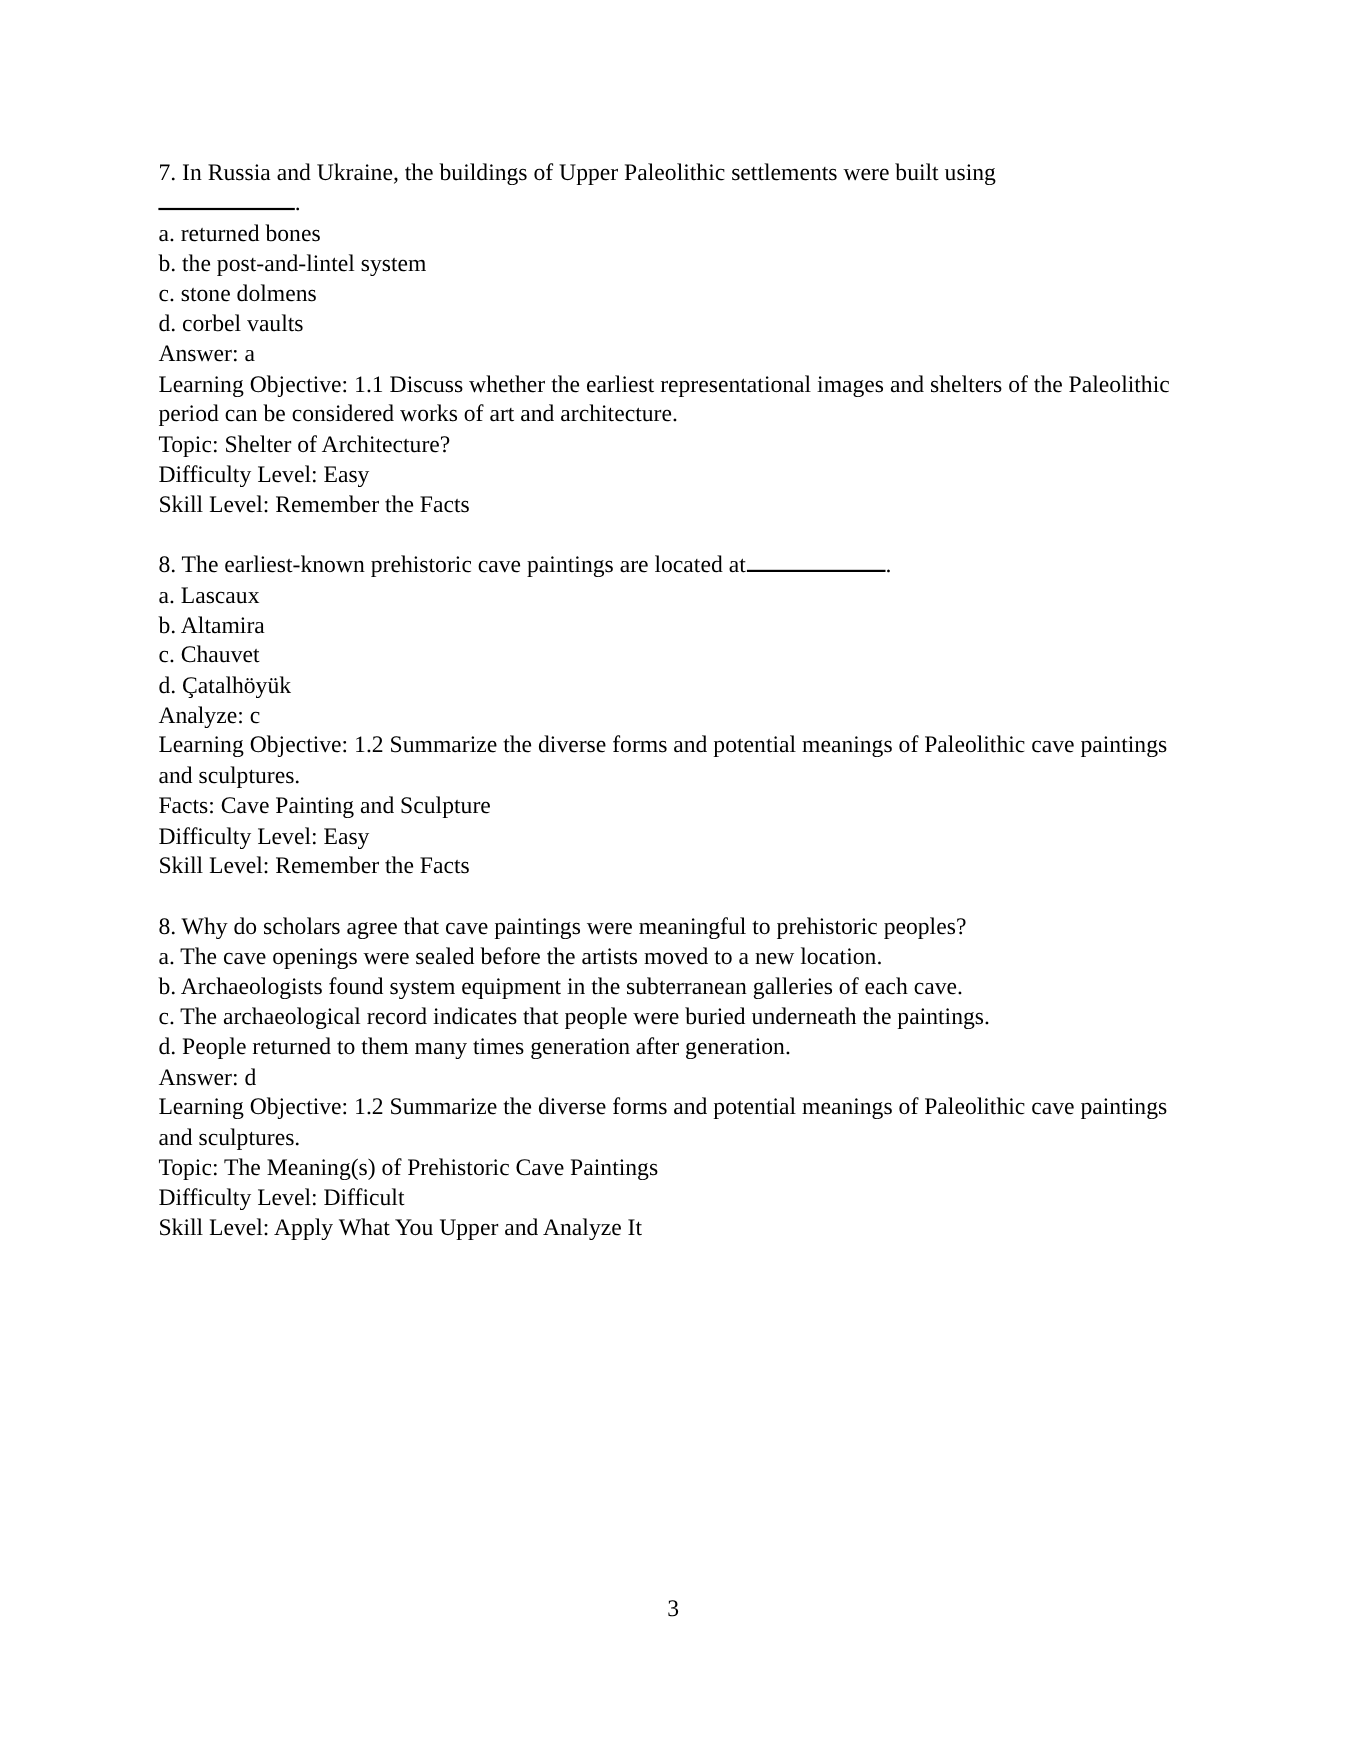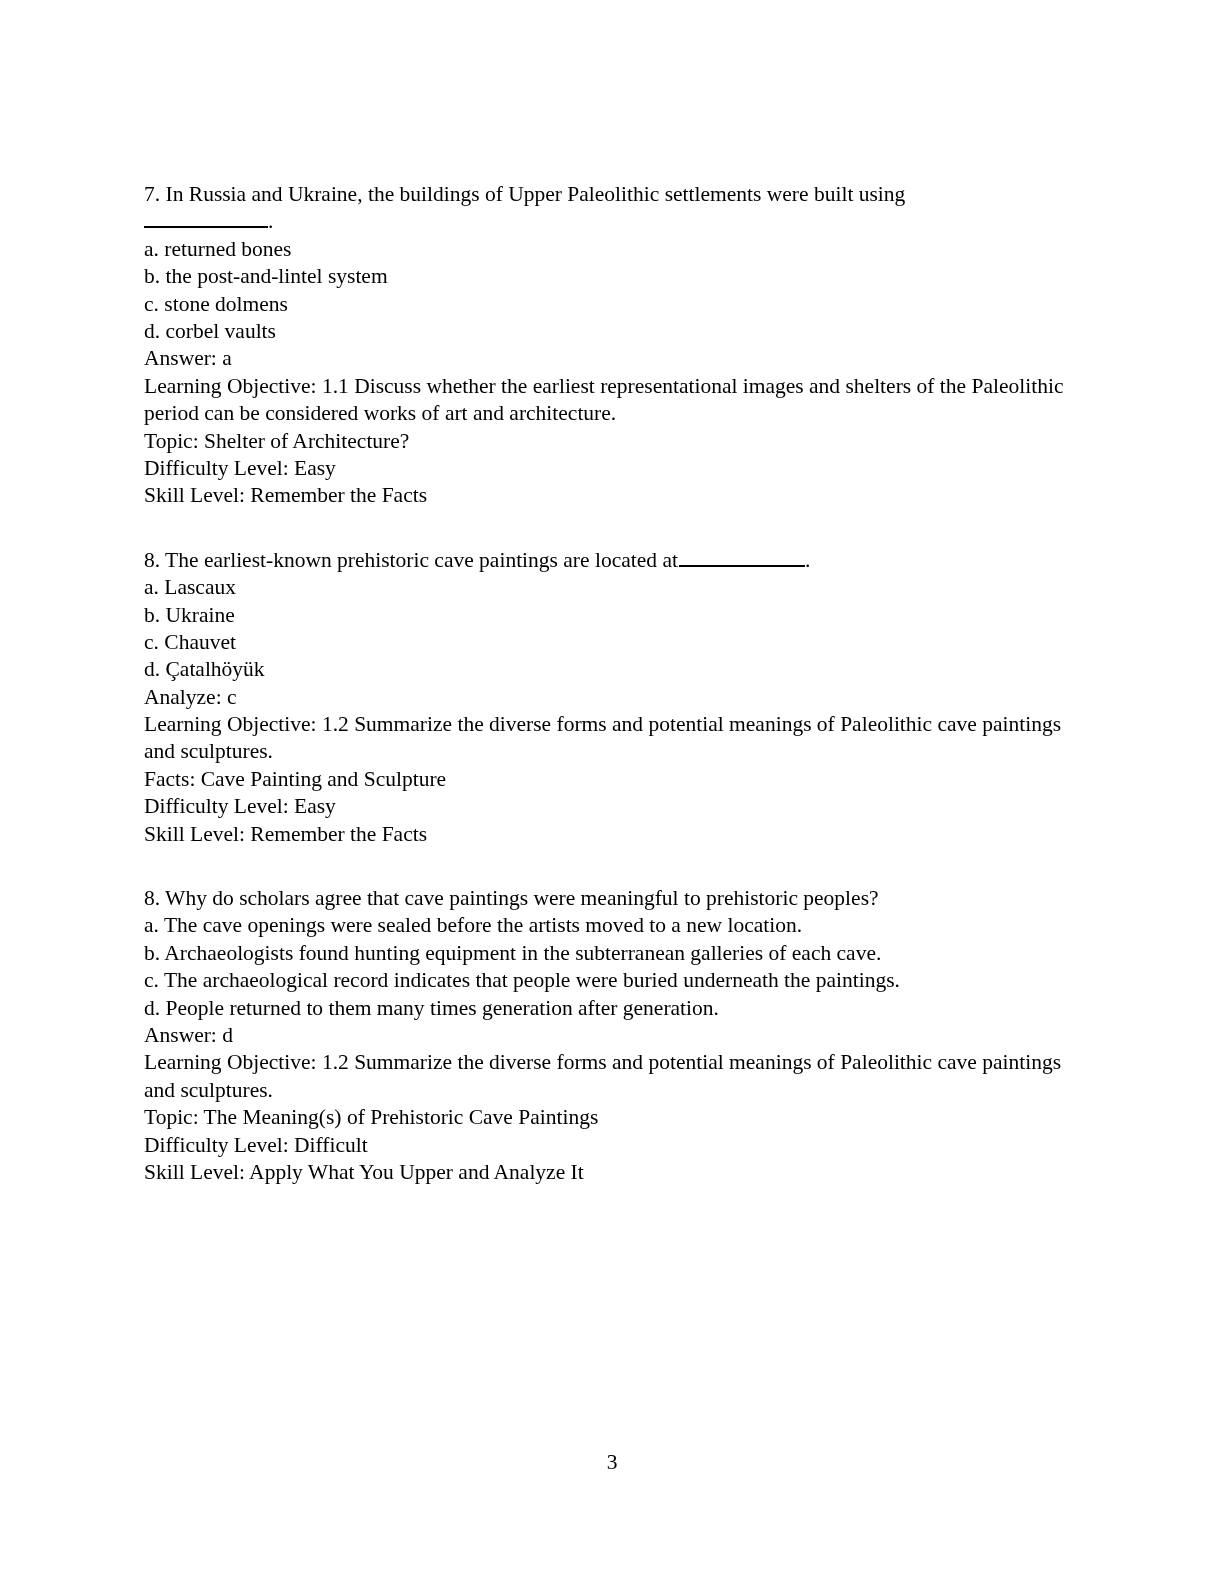--- a/index.html
+++ b/index.html
@@ -26,21 +26,20 @@
       line-height: 27.4px;
       height: 27.4px;
       white-space: nowrap;
     }
     .line.wrap {
       white-space: normal;
       height: auto;
     }
     .question {
       margin-bottom: 27.4px;
-      margin-top: 37px;
     }
     .blank {
       display: inline-block;
       width: 124px;
       border-bottom: 2px solid #000;
       height: 18px;
       vertical-align: baseline;
     }
     .blank.long {
       width: 126px;
@@ -74,34 +73,34 @@
     <div class="line">Topic: Shelter of Architecture?</div>
     <div class="line">Difficulty Level: Easy</div>
     <div class="line">Skill Level: Remember the Facts</div>
   </div>
 
   <div class="question">
     <div class="line">
       <span>8. The earliest-known prehistoric cave paintings are located at</span><span class="blank long"></span><span>.</span>
     </div>
     <div class="line">a. Lascaux</div>
-    <div class="line">b. Ukraine</div>
+    <div class="line">b. Altamira</div>
     <div class="line">c. Chauvet</div>
     <div class="line">d. Çatalhöyük</div>
     <div class="line">Analyze: c</div>
     <div class="line wrap">Learning Objective: 1.2 Summarize the diverse forms and potential meanings of Paleolithic cave paintings and sculptures.</div>
     <div class="line">Facts: Cave Painting and Sculpture</div>
     <div class="line">Difficulty Level: Easy</div>
     <div class="line">Skill Level: Remember the Facts</div>
   </div>
 
   <div class="question">
     <div class="line">8. Why do scholars agree that cave paintings were meaningful to prehistoric peoples?</div>
     <div class="line">a. The cave openings were sealed before the artists moved to a new location.</div>
-    <div class="line">b. Archaeologists found hunting equipment in the subterranean galleries of each cave.</div>
+    <div class="line">b. Archaeologists found system equipment in the subterranean galleries of each cave.</div>
     <div class="line">c. The archaeological record indicates that people were buried underneath the paintings.</div>
     <div class="line">d. People returned to them many times generation after generation.</div>
     <div class="line">Answer: d</div>
     <div class="line wrap">Learning Objective: 1.2 Summarize the diverse forms and potential meanings of Paleolithic cave paintings and sculptures.</div>
     <div class="line">Topic: The Meaning(s) of Prehistoric Cave Paintings</div>
     <div class="line">Difficulty Level: Difficult</div>
     <div class="line">Skill Level: Apply What You Upper and Analyze It</div>
   </div>
 
 </div>

